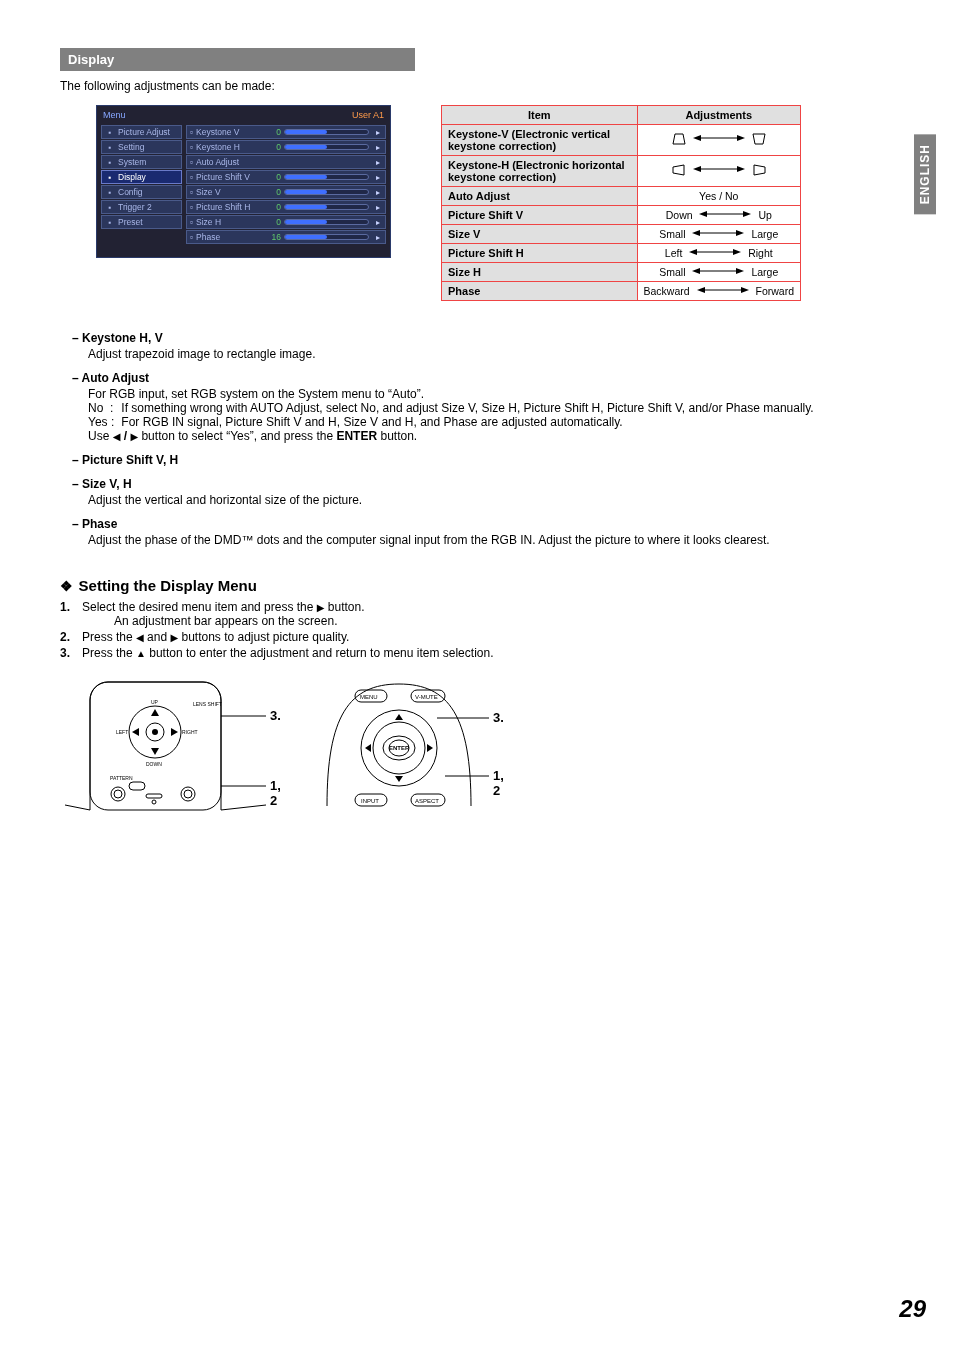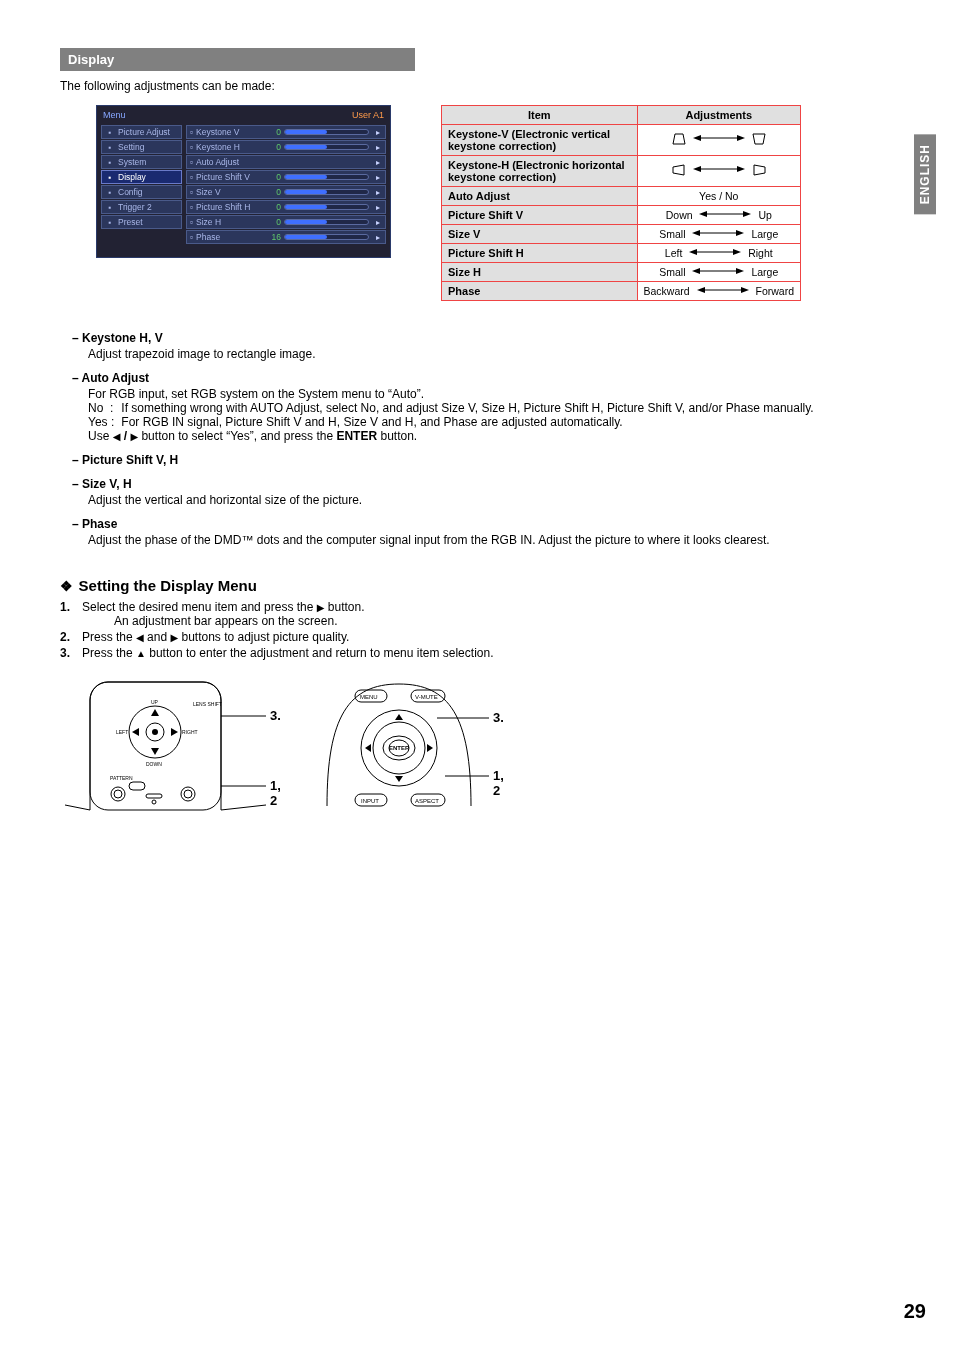--- a/index.html
+++ b/index.html
@@ -99,21 +99,21 @@
   .callout { position:absolute; font-weight:bold; font-size:13px;}
   .lang-tab {
     position:absolute; right:18px; top:134px;
     background:#808080; color:#fff; font-weight:bold;
     writing-mode: vertical-rl; transform: rotate(180deg);
     padding:10px 4px; font-size:12px; letter-spacing:1px;
   }
   .page-num {
     position:absolute; right:28px; bottom:28px;
     font-family:"Arial Black", Arial, sans-serif;
-    font-weight:900; font-size:20px;
+    font-style:italic; font-weight:900; font-size:24px;
   }
   .svg-keystone-v-a, .svg-keystone-v-b, .svg-keystone-h-a, .svg-keystone-h-b {
     display:inline-block; vertical-align:middle;
   }
 </style>
 </head>
 <body>
 
 <div class="lang-tab">ENGLISH</div>
 

